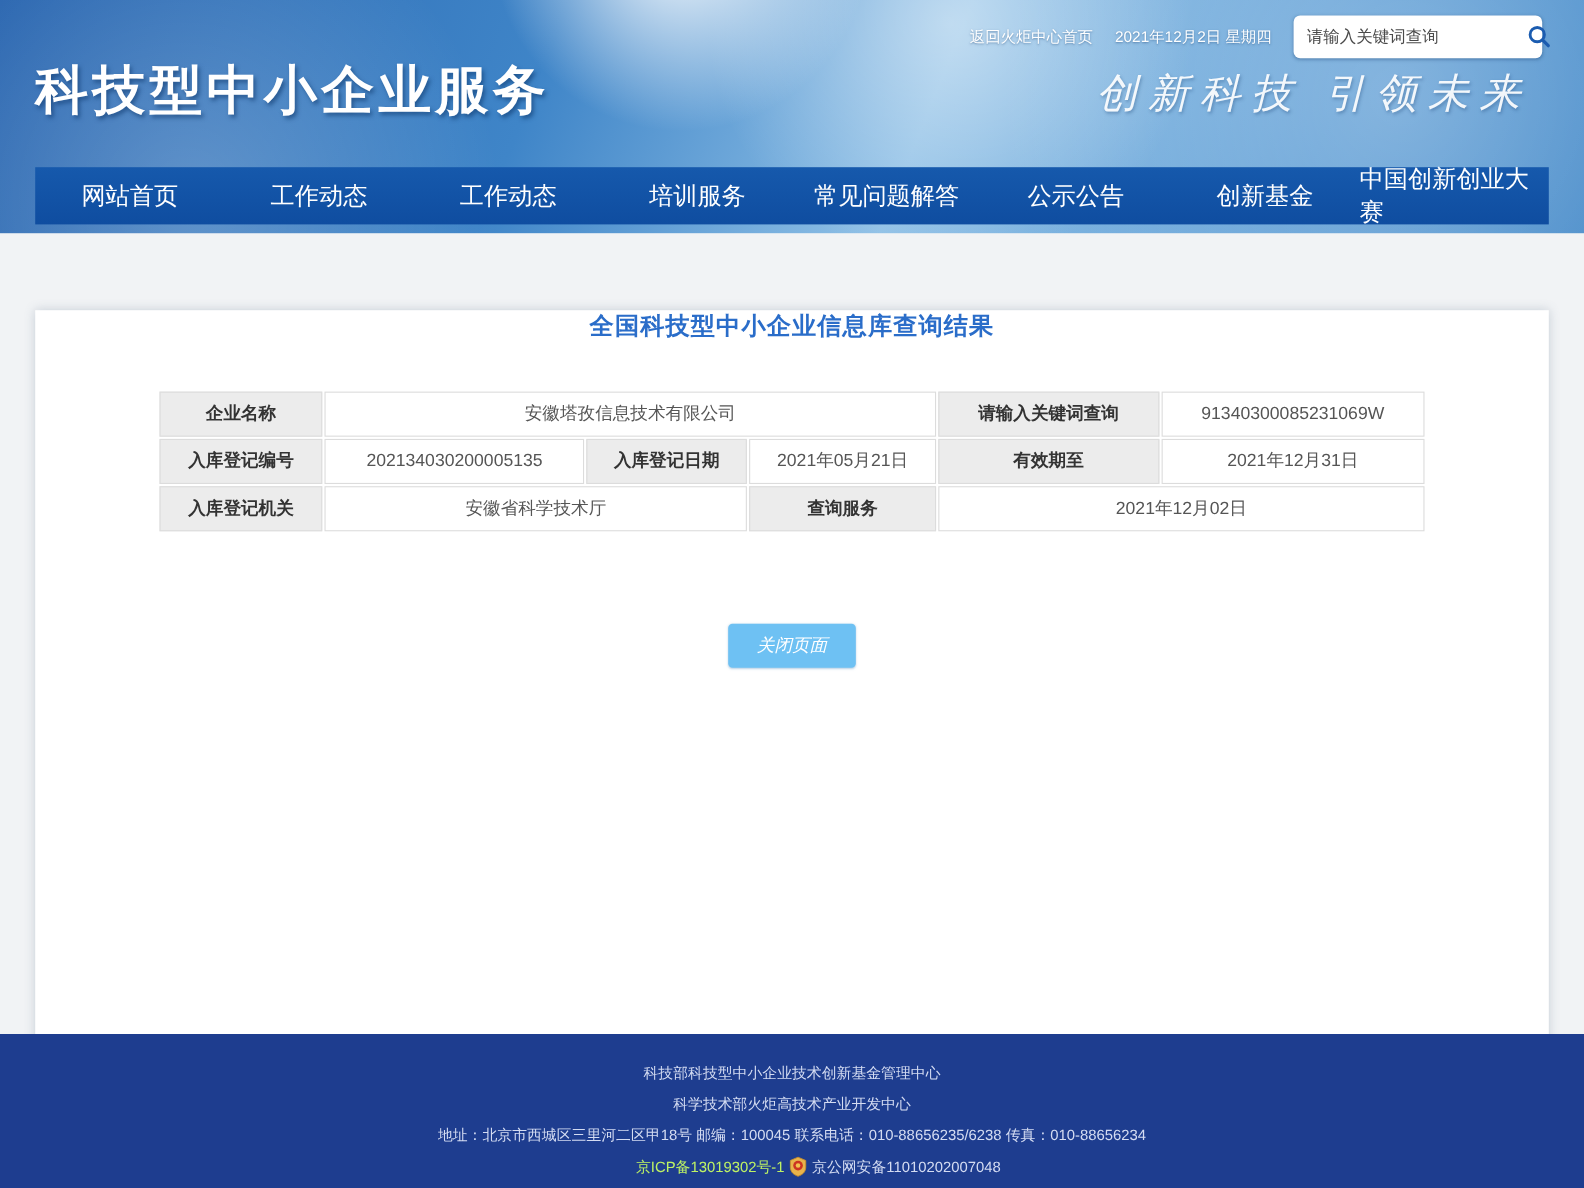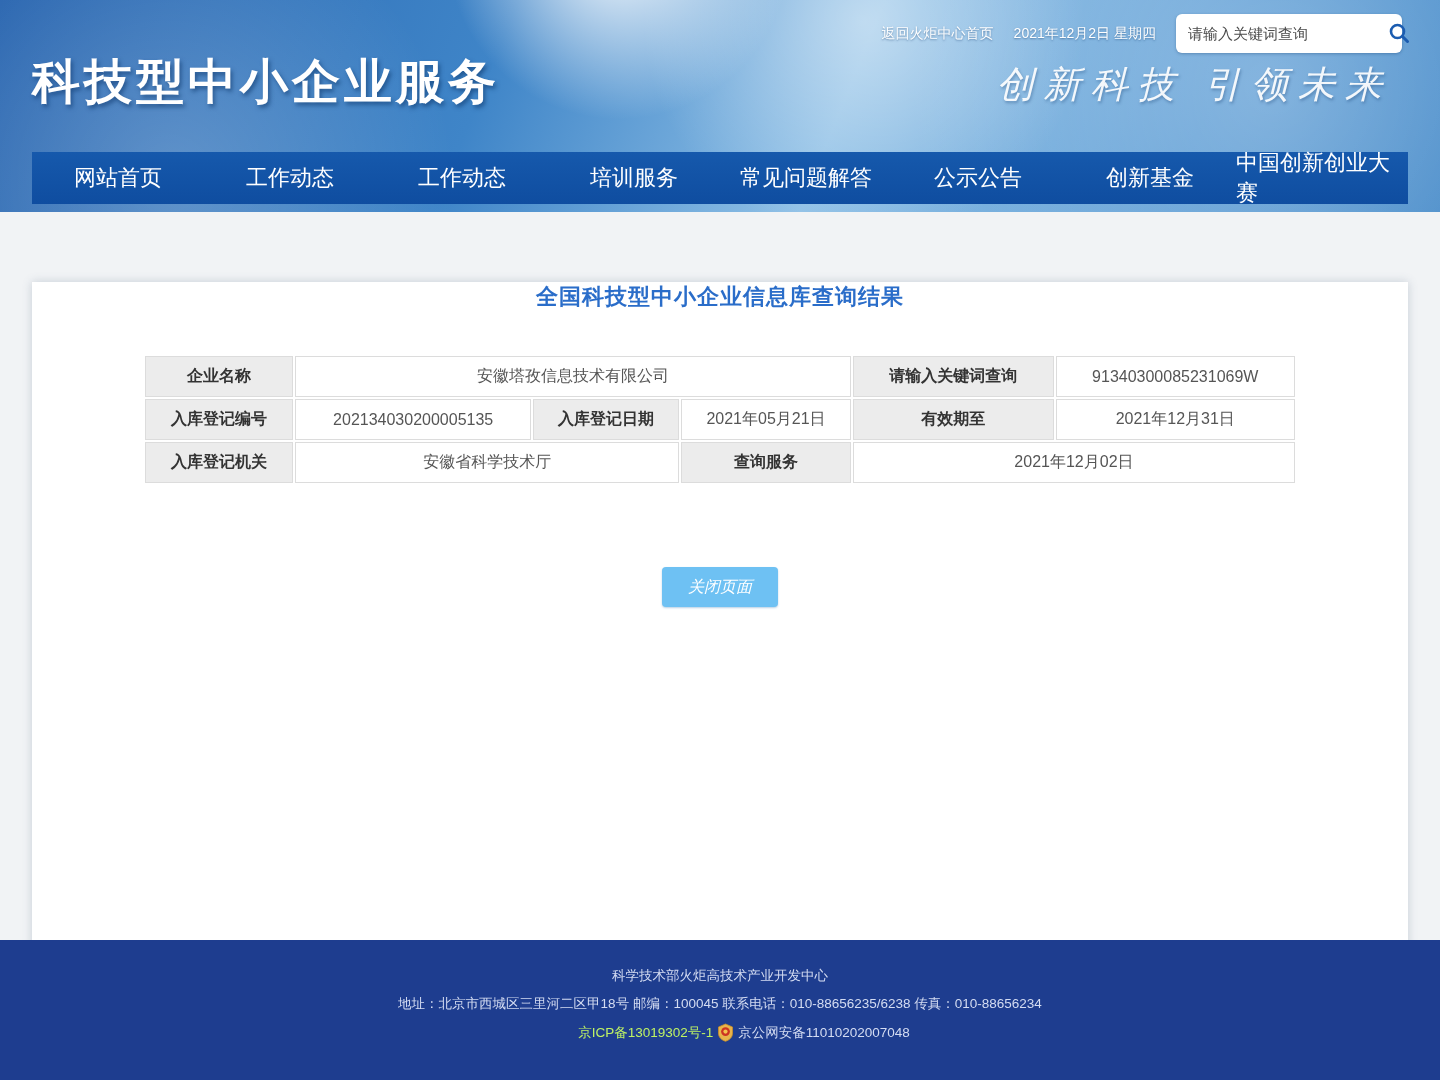--- a/index.html
+++ b/index.html
@@ -172,20 +172,21 @@
           <td colspan="1" class="cell-label">查询服务</td>
           <td colspan="2" class="cell-value">2021年12月02日</td>
         </tr>
       </tbody>
   </table>
 
   <button class="close-btn">关闭页面</button>
 </div>
 
 <div class="footer">
+  <div class="footer-line">科技部科技型中小企业技术创新基金管理中心</div>
   <div class="footer-line">科学技术部火炬高技术产业开发中心</div>
   <div class="footer-line">地址：北京市西城区三里河二区甲18号 邮编：100045 联系电话：010-88656235/6238 传真：010-88656234</div>
   <div class="footer-line footer-icp">
     <a href="#" style="color:#bef264;text-decoration:none;margin-left:48px;">京ICP备13019302号-1</a>
     <span class="badge-icon">
       <svg width="17" height="19" viewBox="0 0 17 19">
         <path d="M8.5 1 L15.5 4 L15.5 10 C15.5 14.5 12.5 17 8.5 18.3 C4.5 17 1.5 14.5 1.5 10 L1.5 4 Z" fill="#e8b34b" stroke="#c98f2a" stroke-width="0.8"></path>
         <circle cx="8.5" cy="8.6" r="4.4" fill="#cc3322"></circle>
         <circle cx="8.5" cy="8.6" r="2.1" fill="#f3c14e"></circle>
       </svg>

